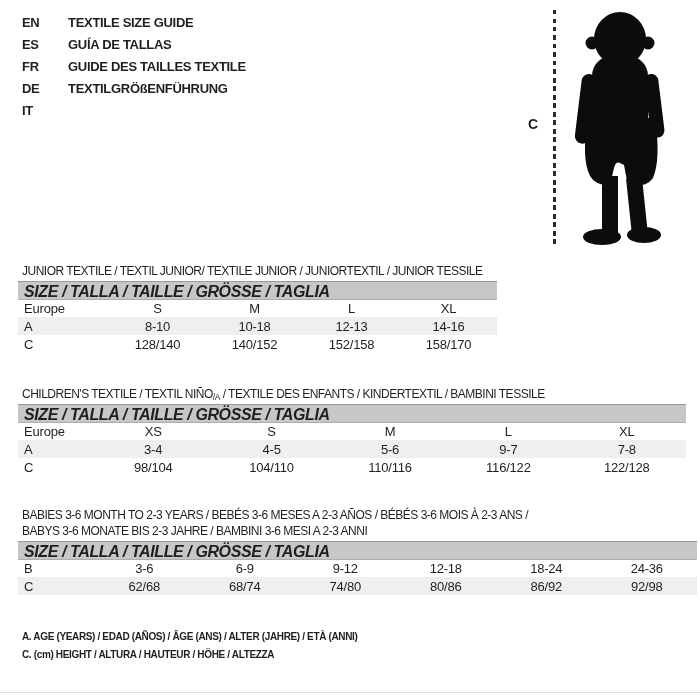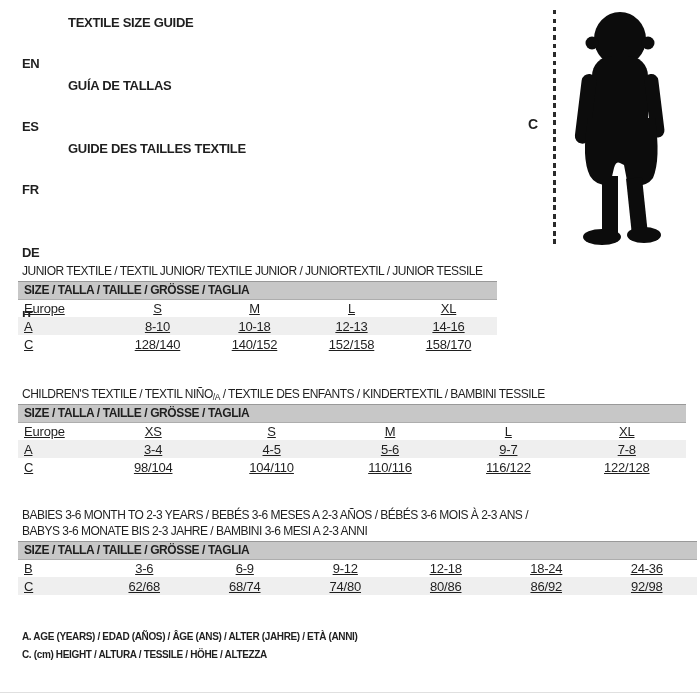--- a/index.html
+++ b/index.html
@@ -9,53 +9,53 @@
   }
   html,body{margin:0;padding:0;}
   body{
     width:700px;height:700px;background:#ffffff;position:relative;overflow:hidden;
     font-family:"Liberation Sans", sans-serif;color:var(--text);
     -webkit-font-smoothing:antialiased;
   }
   
   .lang-list{position:absolute;left:22px;top:12px;}
   .lang-row{display:flex;line-height:22px;font-weight:bold;font-size:13px;letter-spacing:-0.3px;}
-  .lang-code{width:46px;flex:0 0 46px;margin-top:41px;}
+  .lang-code{width:46px;flex:0 0 46px;}
   
   .dash-line{
     position:absolute;left:553px;top:10px;width:3px;height:238px;
     background:repeating-linear-gradient(to bottom,#2a2a2a 0 4.5px,transparent 4.5px 8.5px);
   }
   .fig-label{position:absolute;left:528px;top:116px;font-weight:bold;font-size:14px;}
   .baby-svg{position:absolute;left:558px;top:8px;width:124px;height:240px;}
   
   .tblock{position:absolute;}
   #tblock-0{left:18px;top:248px;width:479px;}
   #tblock-1{left:18px;top:371px;width:668px;}
   #tblock-2{left:18px;top:492px;width:679px;}
   .ttitle{position:absolute;left:4px;top:3px;font-weight:normal;font-size:12px;letter-spacing:-0.5px;white-space:nowrap;}
   .ttitle-line{line-height:16px;}
   .ttitle .sub{font-size:8.5px;vertical-align:-2px;}
   .thead{
     position:absolute;left:0;right:0;top:33px;height:15px;
     background:var(--header-bar);
     border-top:1px solid #999;border-bottom:1px solid #adadad;
-    font-weight:bold;font-size:12px;letter-spacing:-0.4px;
-    padding:1px 0 1px 6px;white-space:nowrap;
+    font-weight:bold;font-size:16px;letter-spacing:-0.4px;
+    padding:1px 0 1px 6px;white-space:nowrap;font-style:italic;
   }
   .tgrid{
     position:absolute;left:0;right:0;top:51px;
     display:table;width:100%;table-layout:fixed;border-collapse:collapse;
     font-size:13px;letter-spacing:-0.2px;
   }
   #tblock-2 .thead{top:49px;}
   #tblock-2 .tgrid{top:67px;}
   .trow{display:table-row;}
   .trow.stripe{background:var(--row-stripe);}
-  .tcell{display:table-cell;text-align:center;height:18px;vertical-align:middle;text-decoration:underline;}
+  .tcell{display:table-cell;text-align:center;height:18px;vertical-align:middle;}
   .tcell.lbl{text-align:left;padding-left:6px;width:85px;}
   #tblock-1 .tcell.lbl,#tblock-2 .tcell.lbl{width:70px;}
   
   .notes{position:absolute;left:22px;top:628px;font-weight:bold;font-size:10px;letter-spacing:-0.35px;}
   .note-line{line-height:17.5px;white-space:nowrap;}
   .page-bottom-line{position:absolute;left:0;right:0;top:692px;height:1px;background:#e0e0e0;}
 </style>
 </head>
 <body>
 
@@ -67,20 +67,21 @@
     <div class="lang-row">
       <span class="lang-code">ES</span>
       <span class="lang-label">GUÍA DE TALLAS</span>
     </div>
     <div class="lang-row">
       <span class="lang-code">FR</span>
       <span class="lang-label">GUIDE DES TAILLES TEXTILE</span>
     </div>
     <div class="lang-row">
       <span class="lang-code">DE</span>
+      <span class="lang-label">TEXTILGRÖßENFÜHRUNG</span>
     </div>
     <div class="lang-row">
       <span class="lang-code">IT</span>
     </div>
   </div>
 
 <div class="dash-line"></div>
 <div class="fig-label">C</div>
 <svg class="baby-svg" viewBox="0 0 124 240" aria-hidden="true">
   <g fill="#0c0c0c">
@@ -184,15 +185,15 @@
         <div class="tcell">74/80</div>
         <div class="tcell">80/86</div>
         <div class="tcell">86/92</div>
         <div class="tcell">92/98</div>
       </div>
     </div>
 </section>
 
 <div class="notes">
     <div class="note-line">A. AGE (YEARS) / EDAD (AÑOS) / ÂGE (ANS) / ALTER (JAHRE) / ETÀ (ANNI)</div>
-    <div class="note-line">C. (cm) HEIGHT / ALTURA / TESSILE / HÖHE / ALTEZZA</div>
+    <div class="note-line">C. (cm) HEIGHT / ALTURA / HAUTEUR / HÖHE / ALTEZZA</div>
   </div>
 <div class="page-bottom-line"></div>
 
 </body></html>

